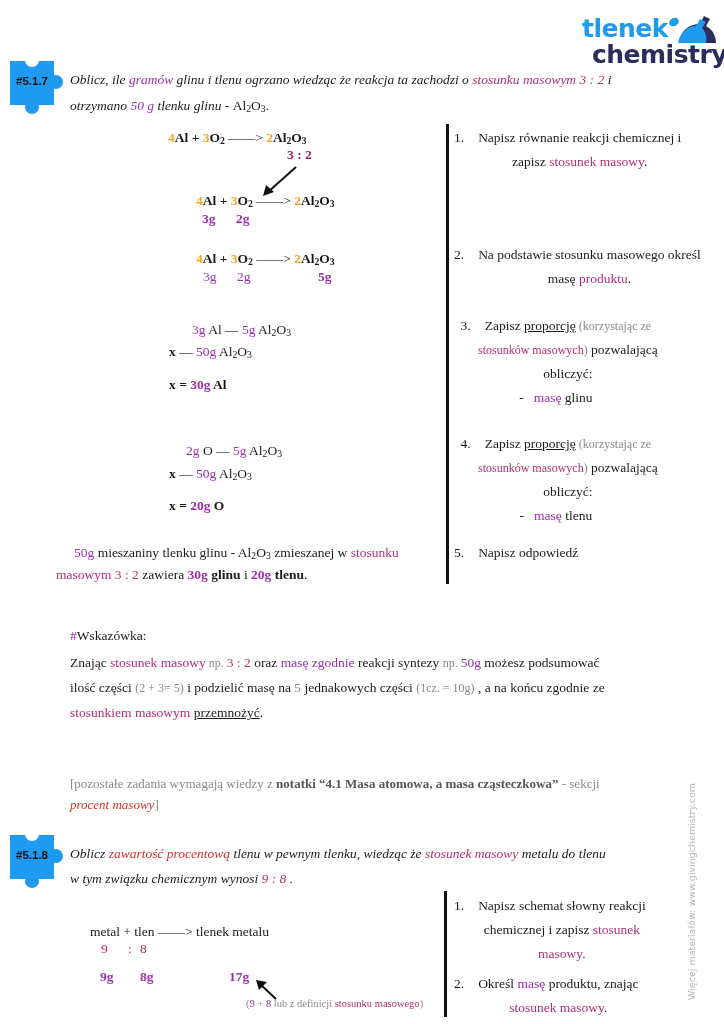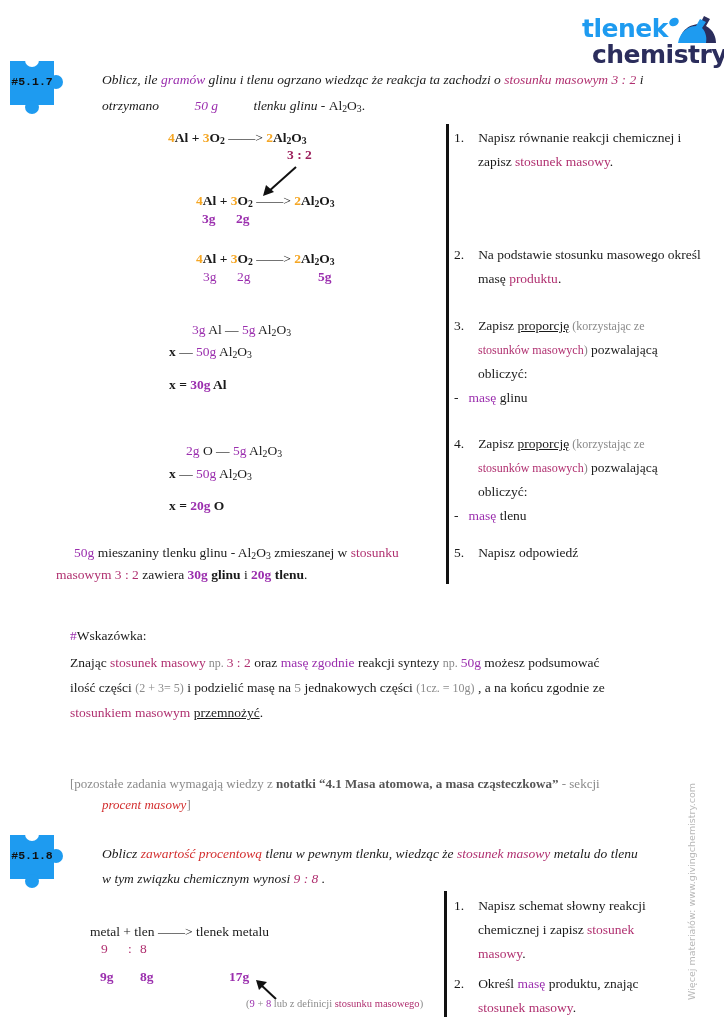--- a/index.html
+++ b/index.html
@@ -4,35 +4,35 @@
 <style>
   html,body{margin:0;padding:0;background:#fff;}
   body{width:724px;height:1024px;position:relative;overflow:hidden;font-family:"Liberation Serif",serif;color:#1a1a1a;font-size:13.5px;}
   .abs{position:absolute;white-space:nowrap;}
   .pm{color:#b03070;}      
   .pv{color:#9b2fae;}      
   .pr{color:#d32f2f;}      
   .or{color:#f5a623;}      
   .gr{color:#8a8a8a;}      
   .b{font-weight:bold;}
-  .i{font-style:italic;margin-left:32px;}
+  .i{font-style:italic;}
   .u{text-decoration:underline;}
   sub{font-size:0.72em;vertical-align:-0.25em;line-height:0;}
   .puzzle{position:absolute;width:48px;height:48px;}
   .puzzle .body{position:absolute;left:0;top:0;width:44px;height:44px;background:#1e9bf0;}
   .puzzle .tab-top{position:absolute;left:15px;top:-8px;width:14px;height:14px;border-radius:50%;background:#fff;}
   .puzzle .tab-right{position:absolute;left:39px;top:14px;width:14px;height:14px;border-radius:50%;background:#1e9bf0;}
   .puzzle .tab-bot{position:absolute;left:15px;top:39px;width:14px;height:14px;border-radius:50%;background:#1e9bf0;}
-  .puzzle .lbl{position:absolute;left:0;top:14px;width:44px;text-align:center;font-weight:bold;font-size:11.5px;color:#111;font-family:Liberation Mono, monospace;}
+  .puzzle .lbl{position:absolute;left:0;top:14px;width:44px;text-align:center;font-weight:bold;font-size:11.5px;color:#111;font-family:Liberation Sans, sans-serif;}
   .vline{position:absolute;width:3px;background:#111;}
   .logo{position:absolute;left:578px;top:12px;width:140px;height:62px;}
   .logo .g1{position:absolute;left:4px;top:2px;font-family:"DejaVu Sans",sans-serif;font-weight:bold;font-size:25px;color:#1e9bf0;letter-spacing:-0.5px;}
   .logo .g2{position:absolute;left:14px;top:28px;font-family:"DejaVu Sans",sans-serif;font-weight:bold;font-size:25px;color:#2b2d5c;letter-spacing:-0.5px;}
   .watermark{position:absolute;left:686px;top:1000px;transform-origin:0 0;transform:rotate(-90deg);font-family:"DejaVu Sans",sans-serif;font-size:9.5px;color:#b8b8b8;white-space:nowrap;}
-  .line{line-height:24px;}
+  .line{line-height:24px;text-align:center;}
 </style>
 </head>
 <body>
 
 <div class="logo">
   <span class="g1">tlenek</span>
   <span class="g2">chemistry</span>
   <svg style="position:absolute;left:88px;top:0px;" width="52" height="34" viewBox="0 0 52 34">
     <path d="M14 31 C14 18 24 12 34 12 L38 4 L44 7 L40 14 C48 18 50 26 50 31 Z" fill="#2b2d5c"></path>
     <path d="M12 31 C14 20 22 14 30 14 L34 7 L40 10 L36 16 C40 20 41 26 40 31 Z" fill="#1e9bf0"></path>

